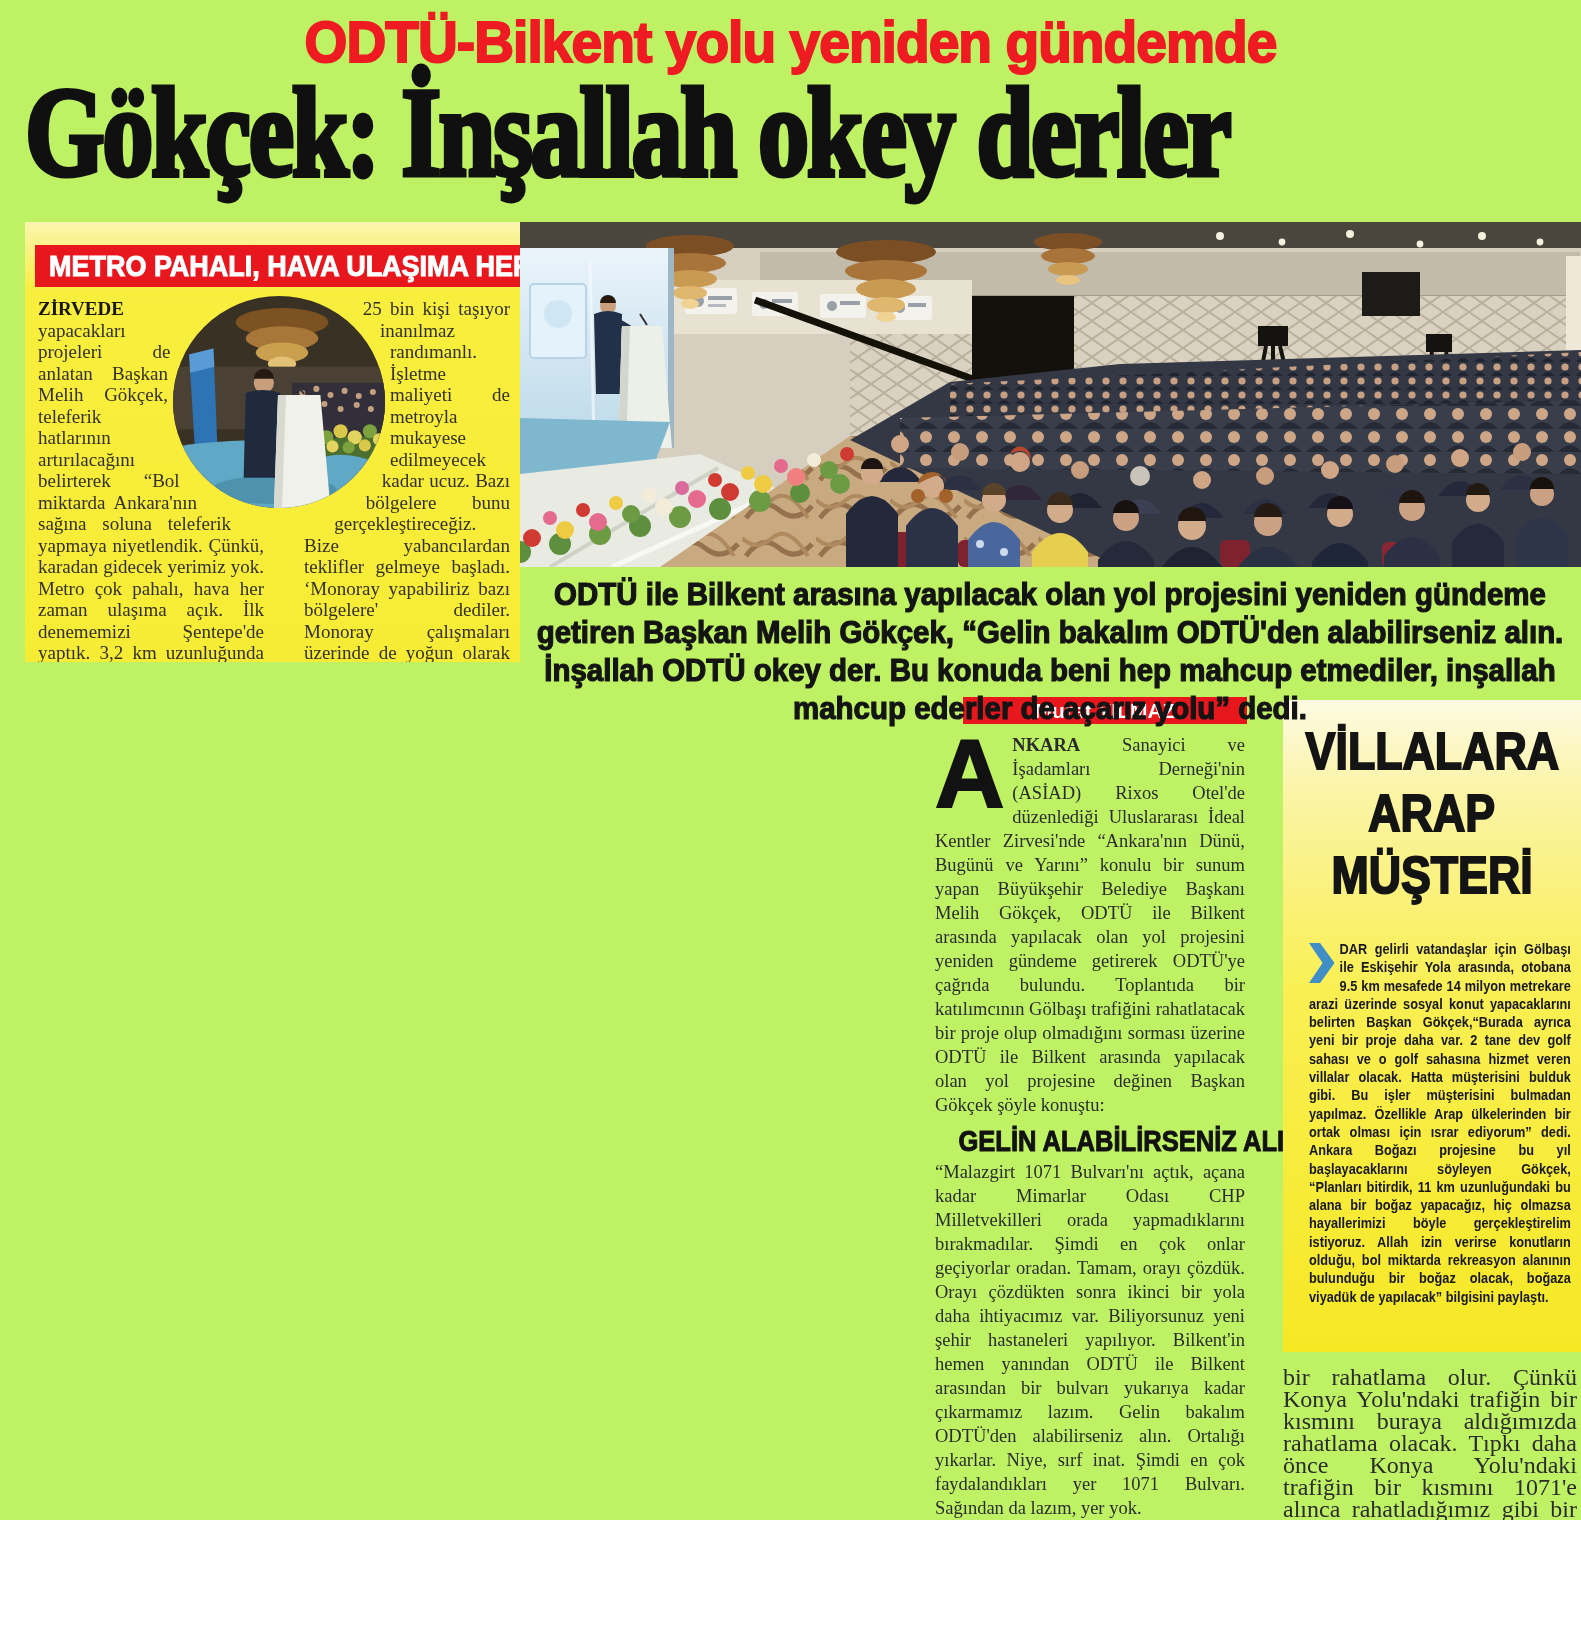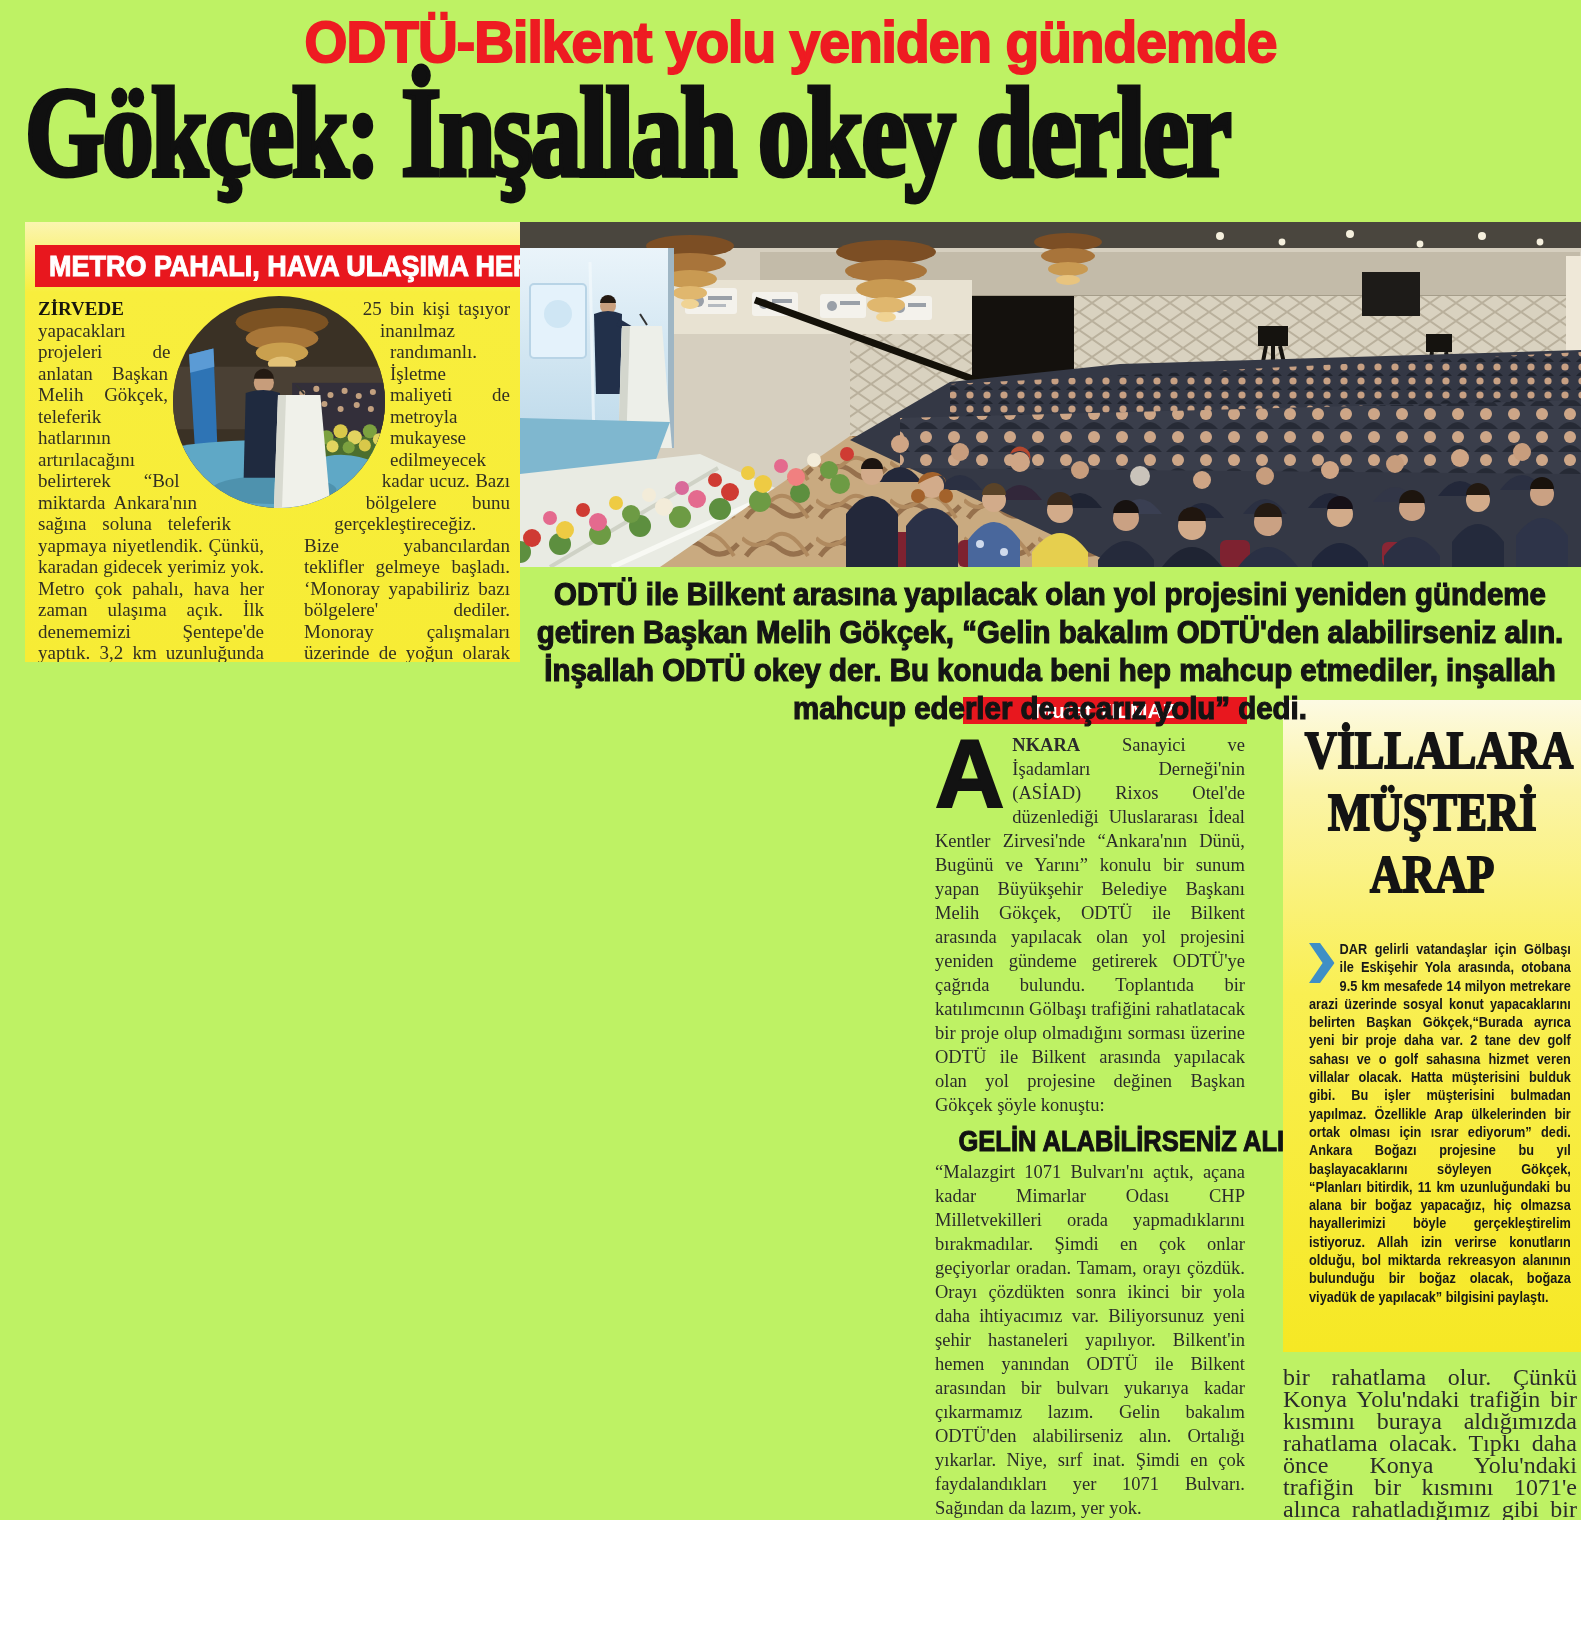--- a/index.html
+++ b/index.html
@@ -50,21 +50,21 @@
   .midcol p{margin:0;}
   .dropcap{float:left;font-family:"Liberation Sans",sans-serif;font-weight:700;font-size:96px;
            line-height:74px;margin:4px 8px 0 0;color:#121212;-webkit-text-stroke:2px #121212;}
   .subhead{margin:12px 0 7px;text-align:center;font-family:"Liberation Sans",sans-serif;font-weight:700;
            font-size:29px;color:#121212;-webkit-text-stroke:1px #121212;white-space:nowrap;}
   .subhead .cond{display:inline-block;transform:scaleX(.88);transform-origin:50% 50%;}
 
   
   .rightbox{position:absolute;left:1283px;top:700px;width:298px;height:652px;overflow:hidden;
             background:linear-gradient(180deg,#fdfae3 0%,#fbf4a6 14%,#f9ef52 45%,#f6e824 100%);}
-  .rb-title{margin:20px 0 0;text-align:center;font-family:Liberation Serif, serif;font-weight:700;
+  .rb-title{margin:20px 0 0;text-align:center;font-family:Liberation Sans, sans-serif;font-weight:700;
             font-size:52px;line-height:62px;color:#141414;-webkit-text-stroke:2px #141414;}
   .rb-title .cond-t{display:inline-block;transform:scaleX(.86);transform-origin:50% 50%;white-space:nowrap;}
   .rb-body-clip{position:absolute;left:26px;top:240px;width:262px;height:402px;overflow:hidden;}
   .rb-scale{width:308px;transform:scaleX(.85);transform-origin:0 0;
             font-family:"Liberation Sans",sans-serif;font-weight:700;font-size:15px;line-height:18.3px;
             text-align:justify;color:#171717;}
   .chev{float:left;width:30px;height:40px;margin:3px 6px 0 0;}
   
   .tailcol{position:absolute;left:1283px;top:1366px;width:294px;font-size:24px;line-height:22px;
            text-align:justify;color:#2b2b2b;}
@@ -369,22 +369,22 @@
     <p><span class="dropcap">A</span><b>NKARA</b><span> Sanayici ve İşadamları Derneği'nin (ASİAD) Rixos Otel'de düzenlediği Uluslararası İdeal Kentler Zirvesi'nde “Ankara'nın Dünü, Bugünü ve Yarını” konulu bir sunum yapan Büyükşehir Belediye Başkanı Melih Gökçek, ODTÜ ile Bilkent arasında yapılacak olan yol projesini yeniden gündeme getirerek ODTÜ'ye çağrıda bulundu. Toplantıda bir katılımcının Gölbaşı trafiğini rahatlatacak bir proje olup olmadığını sorması üzerine ODTÜ ile Bilkent arasında yapılacak olan yol projesine değinen Başkan Gökçek şöyle konuştu:</span></p>
     <h3 class="subhead"><span class="cond">GELİN ALABİLİRSENİZ ALIN</span></h3>
     <p>“Malazgirt 1071 Bulvarı'nı açtık, açana kadar Mimarlar Odası CHP Milletvekilleri orada yapmadıklarını bırakmadılar. Şimdi en çok onlar geçiyorlar oradan. Tamam, orayı çözdük. Orayı çözdükten sonra ikinci bir yola daha ihtiyacımız var. Biliyorsunuz yeni şehir hastaneleri yapılıyor. Bilkent'in hemen yanından ODTÜ ile Bilkent arasından bir bulvarı yukarıya kadar çıkarmamız lazım. Gelin bakalım ODTÜ'den alabilirseniz alın. Ortalığı yıkarlar. Niye, sırf inat. Şimdi en çok faydalandıkları yer 1071 Bulvarı. Sağından da lazım, yer yok.</p>
     <h3 class="subhead"><span class="cond">‘İNŞALLAH BENİ MAHCUP EDER'</span></h3>
     <p>Bazı ideolojik gruplarla boğuşmak zorundasınız. Bunları aşmak zorundasınız. Şimdi buradan bir yol daha açılsa Gölbaşı'na gidişte çok ciddi</p>
   </article>
 
   <aside class="rightbox">
     <h2 class="rb-title">
       <div><span class="cond-t">VİLLALARA</span></div>
+      <div><span class="cond-t">ARAP</span></div>
       <div><span class="cond-t">MÜŞTERİ</span></div>
-      <div><span class="cond-t">ARAP</span></div>
     </h2>
     <div class="rb-body-clip">
       <div class="rb-scale">
         <span class="chev"><svg width="30" height="40" viewBox="0 0 30 40">
               <polygon points="0,0 13,0 30,20 13,40 0,40 16,20" fill="#3f8fc6"></polygon>
             </svg></span><b>DAR</b><span> gelirli vatandaşlar için Gölbaşı ile Eskişehir Yola arasında, otobana 9.5 km mesafede 14 milyon metrekare arazi üzerinde sosyal konut yapacaklarını belirten Başkan Gökçek,“Burada ayrıca yeni bir proje daha var. 2 tane dev golf sahası ve o golf sahasına hizmet veren villalar olacak. Hatta müşterisini bulduk gibi. Bu işler müşterisini bulmadan yapılmaz. Özellikle Arap ülkelerinden bir ortak olması için ısrar ediyorum” dedi. Ankara Boğazı projesine bu yıl başlayacaklarını söyleyen Gökçek, “Planları bitirdik, 11 km uzunluğundaki bu alana bir boğaz yapacağız, hiç olmazsa hayallerimizi böyle gerçekleştirelim istiyoruz. Allah izin verirse konutların olduğu, bol miktarda rekreasyon alanının bulunduğu bir boğaz olacak, boğaza viyadük de yapılacak” bilgisini paylaştı.</span>
       </div>
     </div>
   </aside>
 

